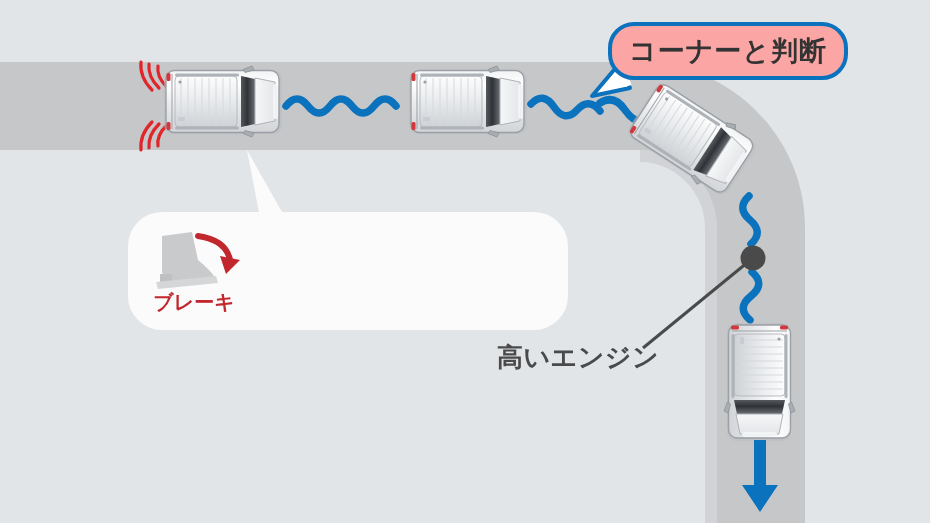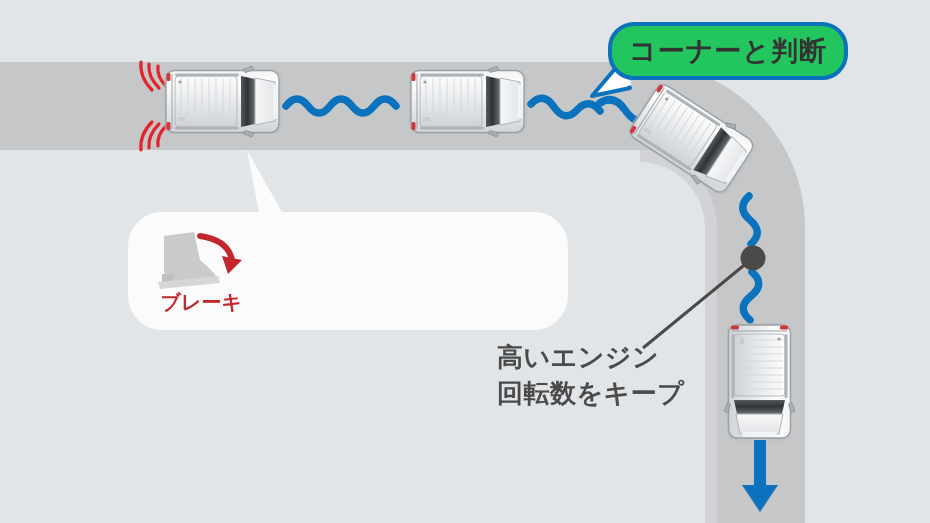--- a/index.html
+++ b/index.html
@@ -8,21 +8,21 @@
     background:#e2e5e8;
     font-family:"Liberation Sans","DejaVu Sans",sans-serif;
     position:relative;
   }
   #stage{position:absolute;left:0;top:0;width:930px;height:523px;}
   svg.layer{position:absolute;left:0;top:0;width:930px;height:523px;}
 
   
   .bubble{
     position:absolute;
-    background:#22c55e;
+    background:#fca5a5;
     border:4px solid #0b72bd;
     border-radius:26px;
     display:flex;align-items:center;justify-content:center;
     box-sizing:border-box;
     z-index:30;
   }
   .bubble-text{
     color:#333333;
     font-size:27px;
     font-weight:700;
@@ -35,21 +35,21 @@
   .callout{
     position:absolute;
     background:#fbfbfb;
     border-radius:34px;
     box-sizing:border-box;
     z-index:28;
     display:flex;align-items:center;
   }
   .callout-inner{display:flex;align-items:center;padding-left:18px;}
   .brake-icon-wrap{
-    width:96px;display:flex;flex-direction:column;align-items:flex-end;
+    width:96px;display:flex;flex-direction:column;align-items:center;
     margin-right:6px;
   }
   .brake-label{
     color:#c1272d;font-size:20px;font-weight:700;letter-spacing:0px;
     margin-top:-2px;white-space:nowrap;line-height:1;
   }
   .callout-lines{
     color:#3a3a3a;font-size:26px;font-weight:700;line-height:1.42;
     letter-spacing:0.5px;white-space:nowrap;
   }
@@ -215,16 +215,15 @@
         </svg>
         <span class="brake-label">ブレーキ</span>
       </div>
       <div class="callout-lines">
       </div>
     </div>
   </div>
 
   <div class="annot" style="left:497px;top:340px;">
     <div>高いエンジン</div>
-    <div>回転数をキープ</div>
   </div>
 
 </div>
 
 </body></html>

